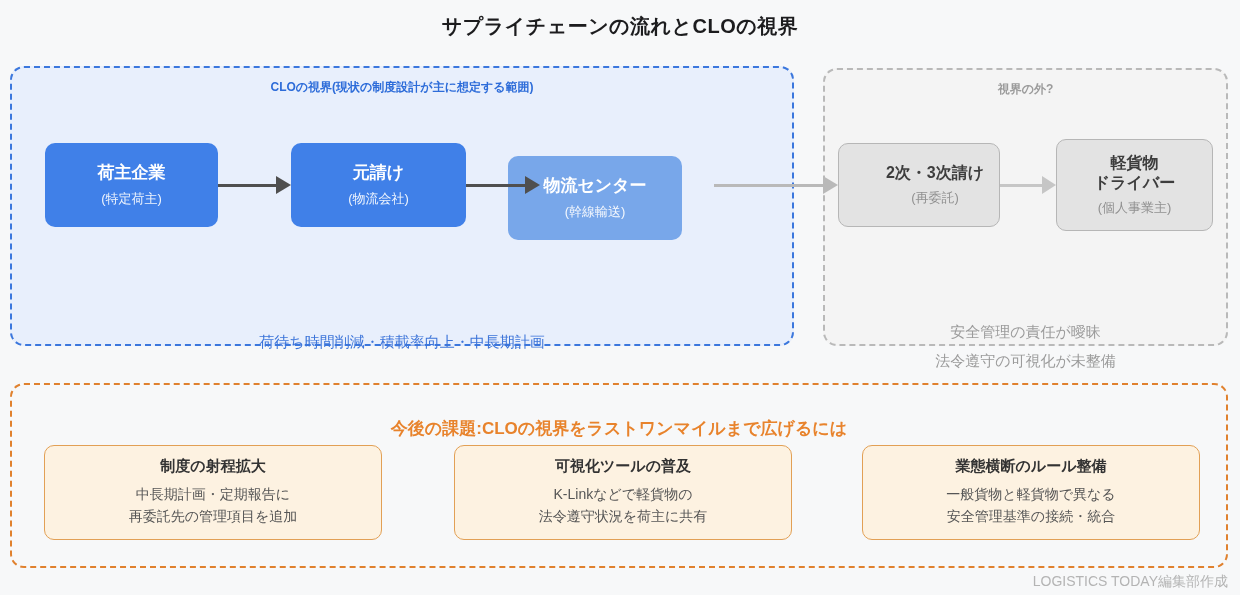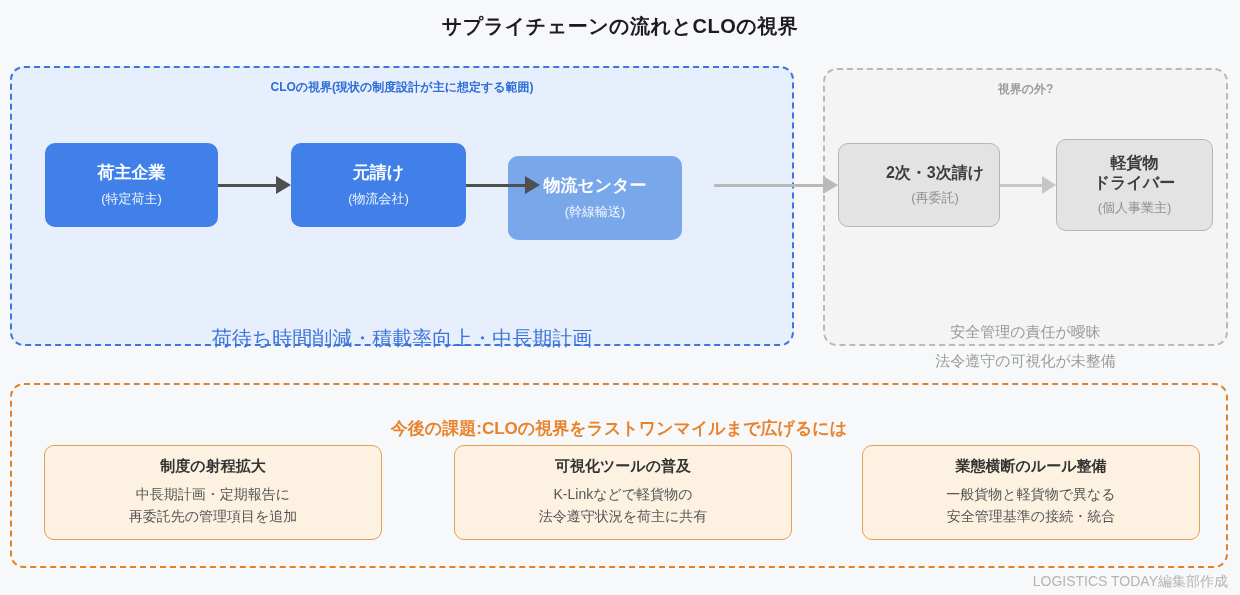--- a/index.html
+++ b/index.html
@@ -78,21 +78,21 @@
 
   .arrow-1 { left:218px; top:175px; width:73px; }
   .arrow-2 { left:466px; top:175px; width:74px; }
   .arrow-cross { left:714px; top:175px; width:124px; }
   .arrow-3 { left:1000px; top:175px; width:56px; }
 
   
   .zone-note {
     position:absolute; left:0; right:0; text-align:center;
   }
-  .note-blue { top:257px; font-size:20px; color:#3c74d9; }
+  .note-blue { top:265px; font-size:15px; color:#3c74d9; }
   .note-gray { top:248px; font-size:15px; color:#9b9b9b; line-height:1.9; }
 
   
   .card {
     position:absolute; top:60px; width:338px; height:95px;
     background:#fdf2e1; border:1.5px solid #e2a055; border-radius:10px;
     display:flex; flex-direction:column; align-items:center; justify-content:center;
     text-align:center;
   }
   .card-1 { left:32px; }

